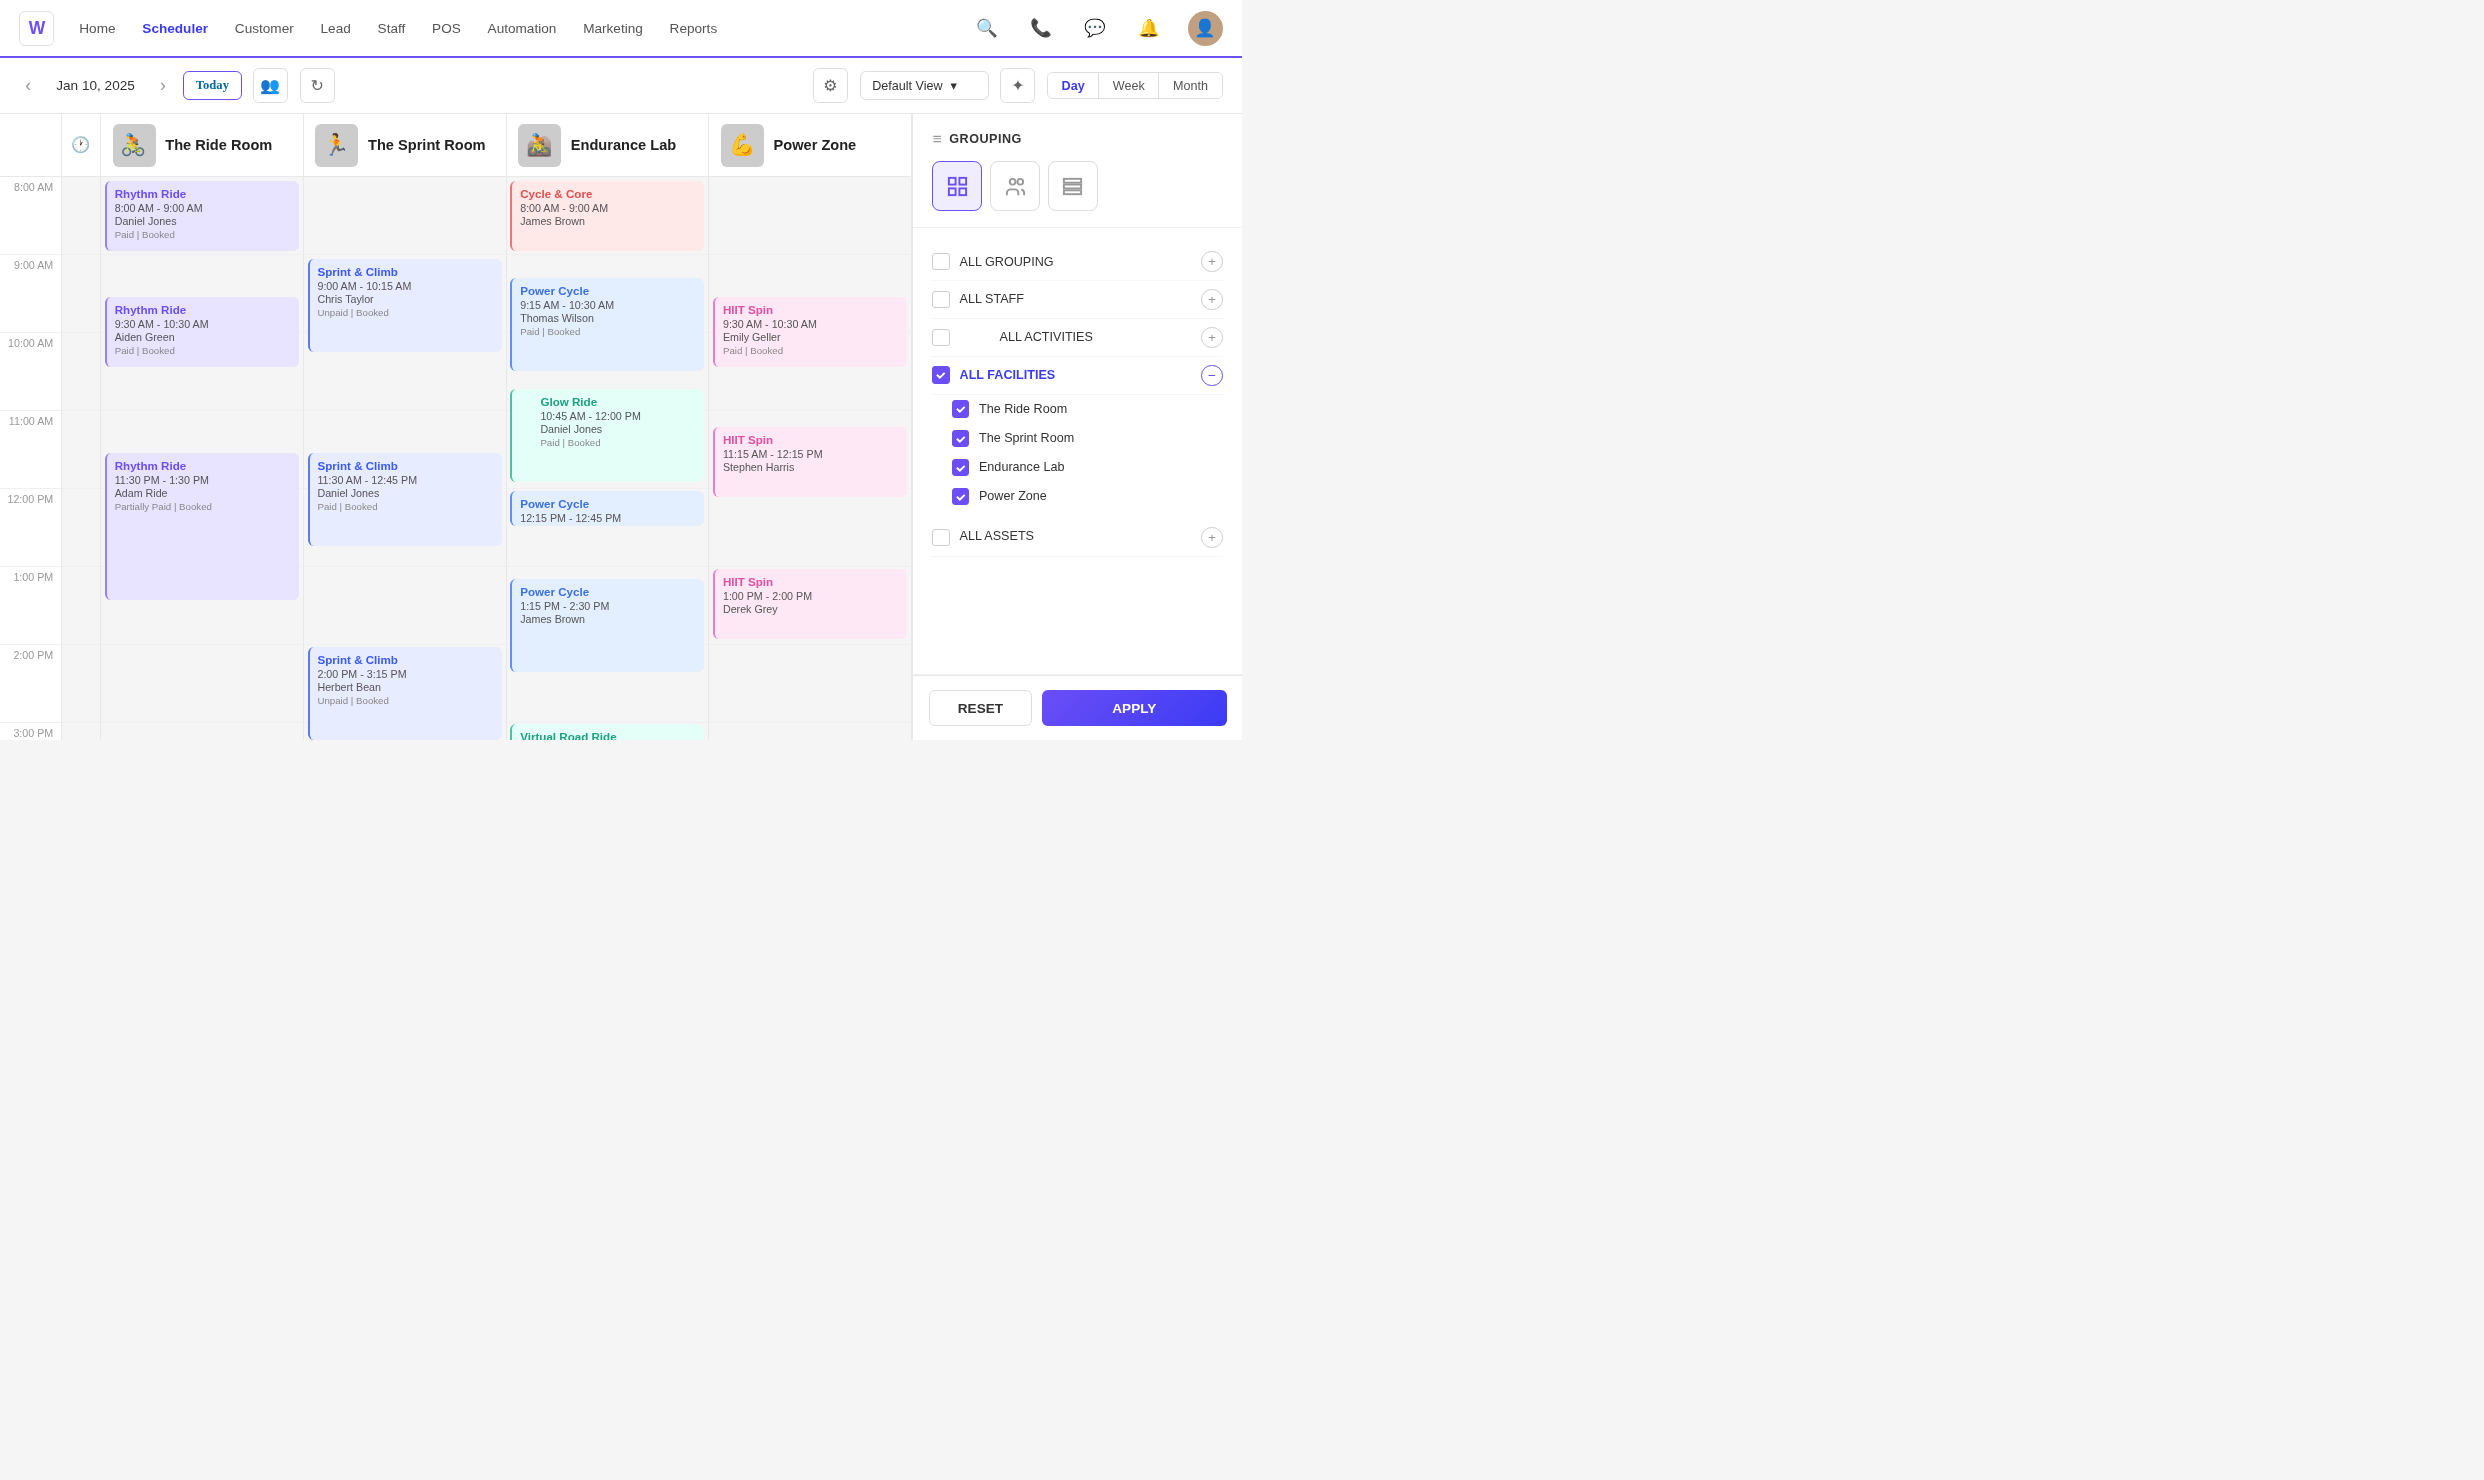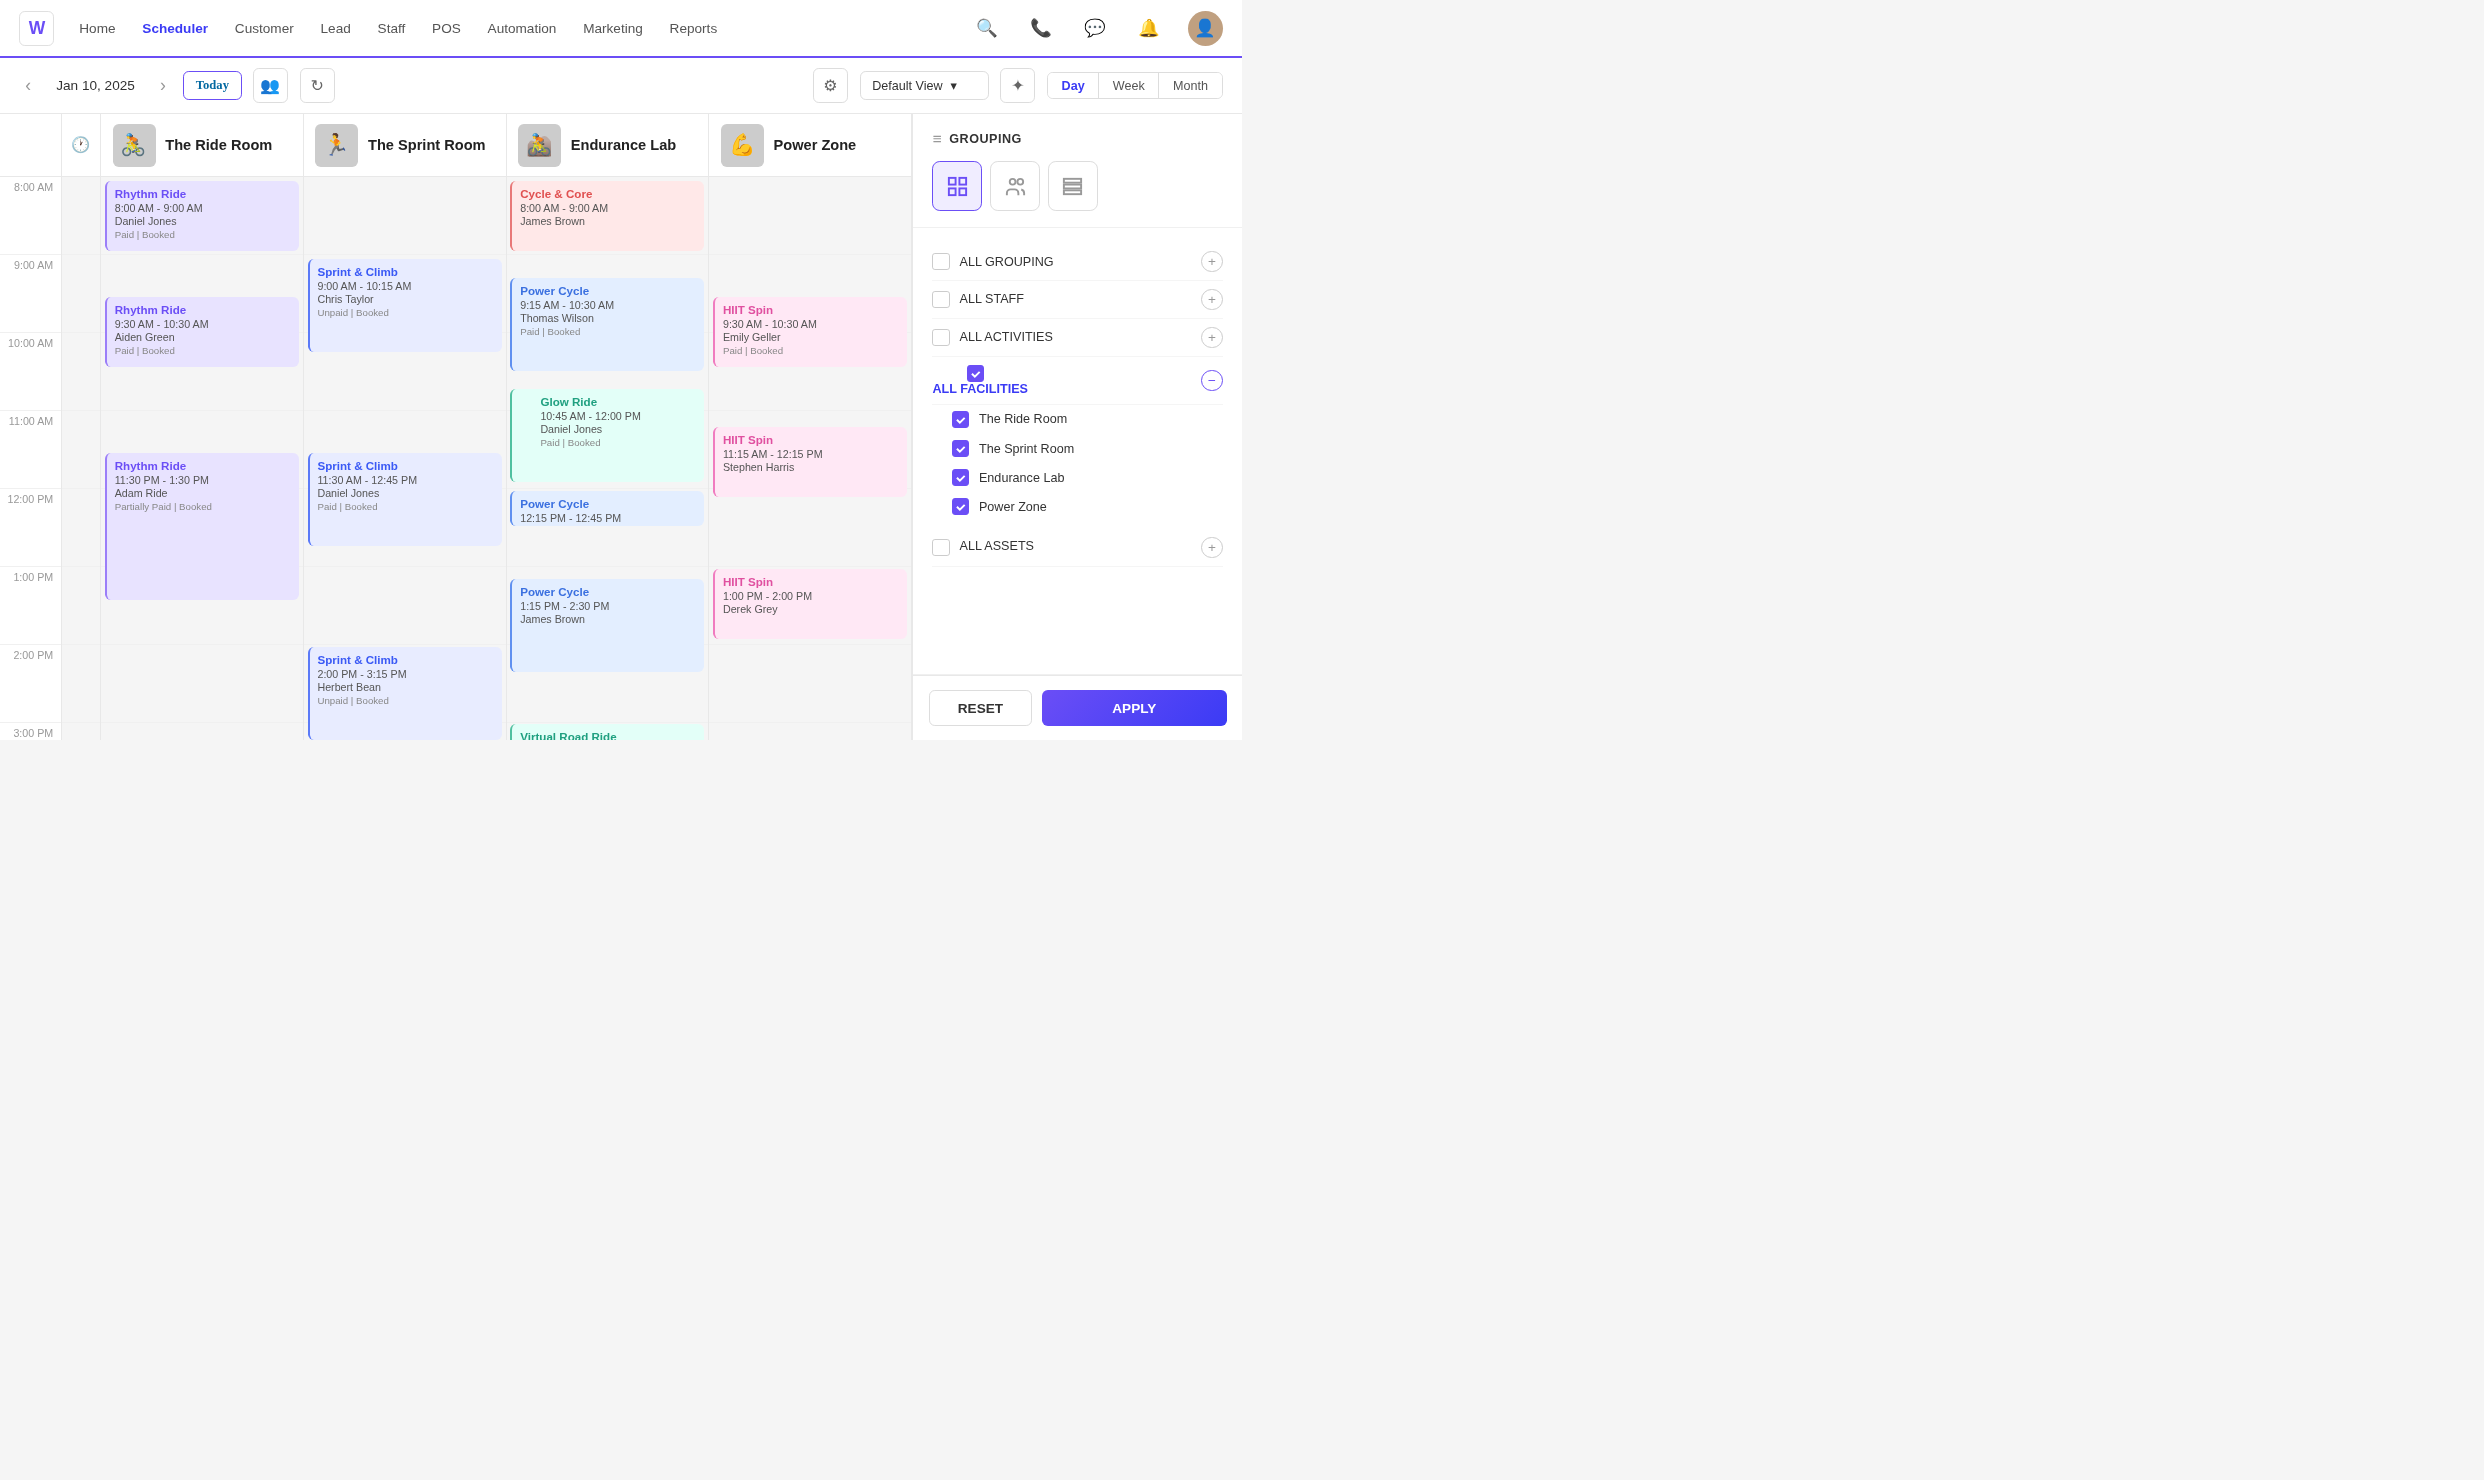--- a/index.html
+++ b/index.html
@@ -374,29 +374,29 @@
 
       <div class="filter-row">
         <div style="display:flex;align-items:center;">
           <div class="checkbox empty"></div>
           <span class="filter-label">ALL STAFF</span>
         </div>
         <div class="plus-btn">+</div>
       </div>
 
       <div class="filter-row">
-        <div style="display:flex;align-items:center;">
+        <div style="display:flex;align-items:center;gap:40px;">
           <div class="checkbox empty"></div>
           <span class="filter-label">ALL ACTIVITIES</span>
         </div>
         <div class="plus-btn">+</div>
       </div>
 
       <div class="filter-row">
-        <div style="display:flex;align-items:center;flex-direction:column;">
+        <div style="display:flex;align-items:center;">
           <div class="checkbox">
             <svg viewBox="0 0 12 12" fill="none" stroke="#fff" stroke-width="2">
                 <path d="M2 6l3 3 5-5"></path>
               </svg>
           </div>
           <span class="filter-label all-fac">ALL FACILITIES</span>
         </div>
         <div class="minus-btn">−</div>
       </div>
 

